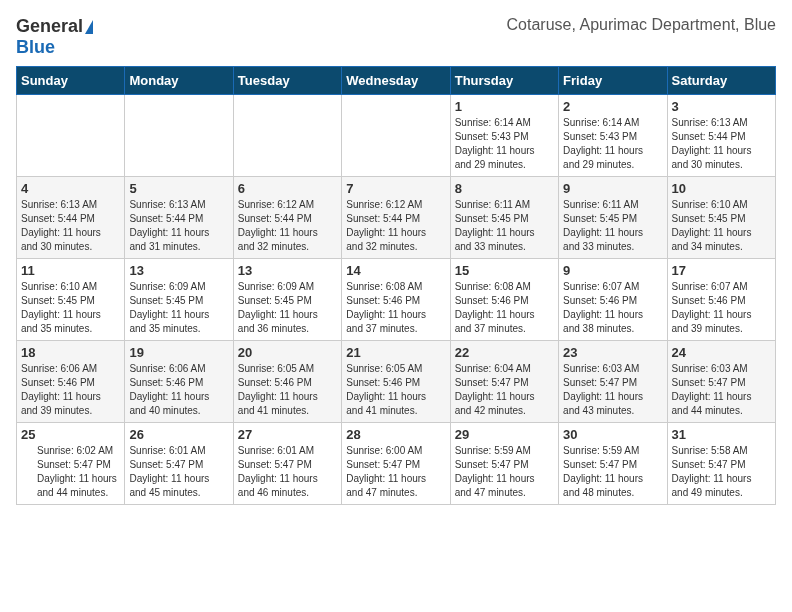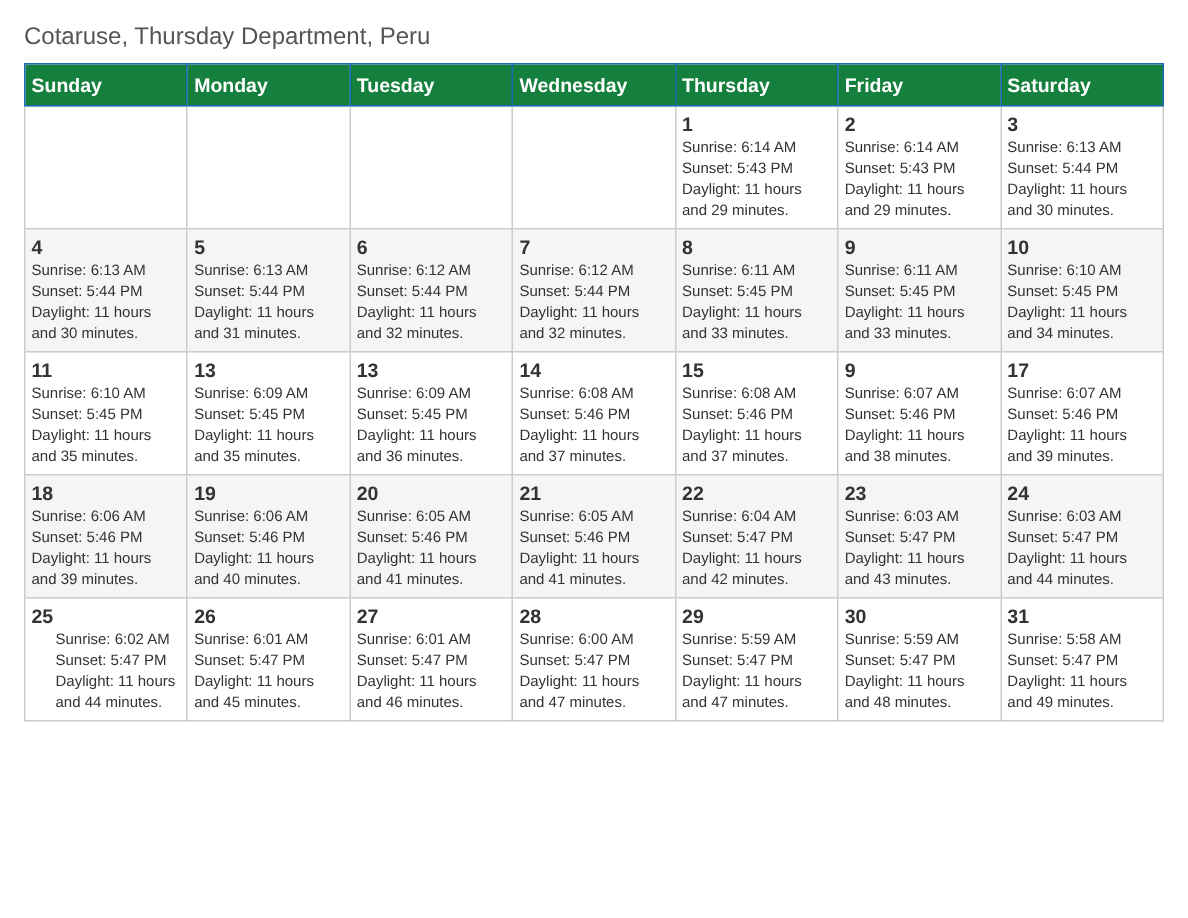--- a/index.html
+++ b/index.html
@@ -55,21 +55,21 @@
     .subtitle {
       font-size: 16px;
       color: #555;
     }
     .calendar {
       width: 100%;
       border-collapse: collapse;
       font-size: 11px;
     }
     .calendar th {
-      background: #15803d;
+      background: #0c4a6e;
       color: #fff;
       padding: 6px 4px;
       text-align: left;
       font-size: 13px;
       border: 1px solid #1a6ab5;
       margin-top: 48px;
     }
     .calendar td {
       border: 1px solid #ccc;
       padding: 4px;
@@ -94,22 +94,29 @@
       font-size: 10px;
     }
     .empty-cell {
       background: #fff !important;
     }
   </style>
 </head>
 <body>
 
 <div class="header">
+  <div class="logo">
+    <div class="logo-top">
+      <span class="logo-general">General</span>
+      <span class="logo-icon"></span>
+    </div>
+    <span class="logo-blue">Blue</span>
+  </div>
   <div class="title-section">
-    <div class="subtitle">Cotaruse, Thursday Department, Peru</div>
+    <div class="subtitle">Cotaruse, Apurimac Department, Blue</div>
   </div>
 </div>
 
 <table class="calendar">
   <thead>
     <tr>
     <th>Sunday</th>
         <th>Monday</th>
         <th>Tuesday</th>
         <th>Wednesday</th>

